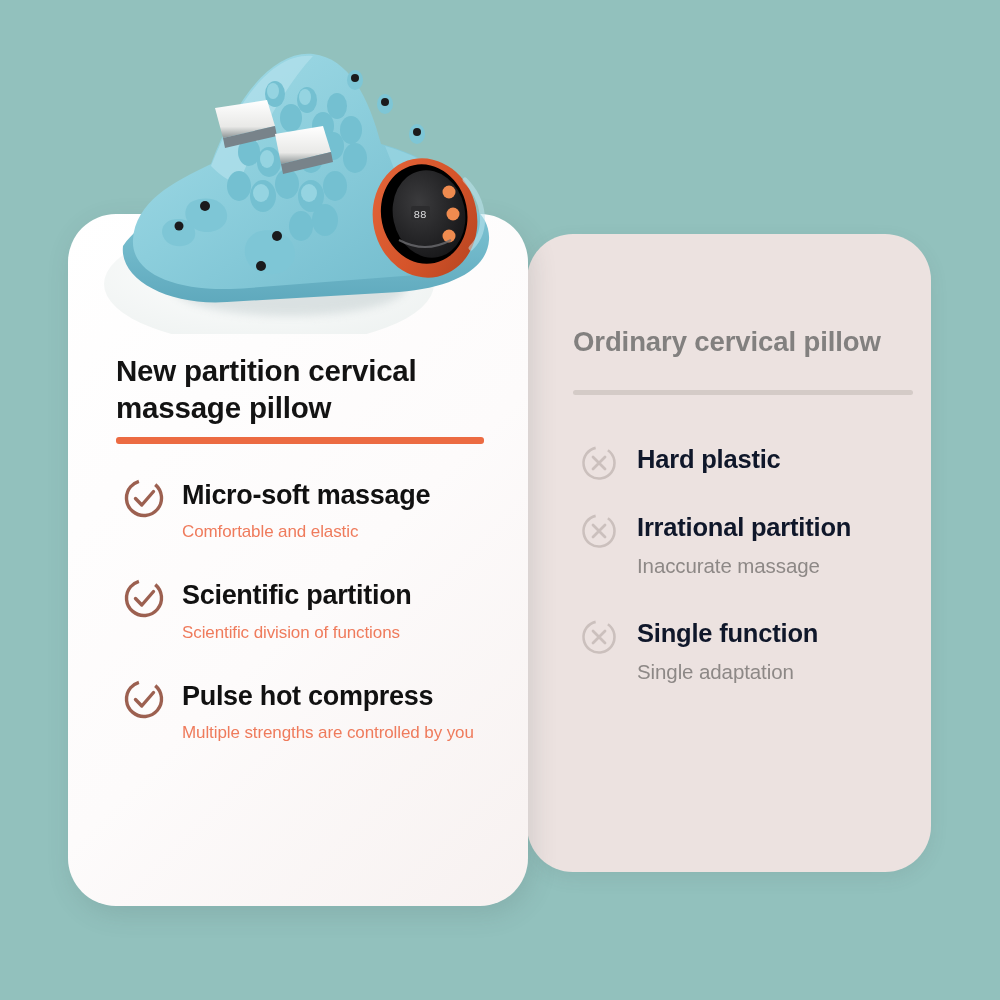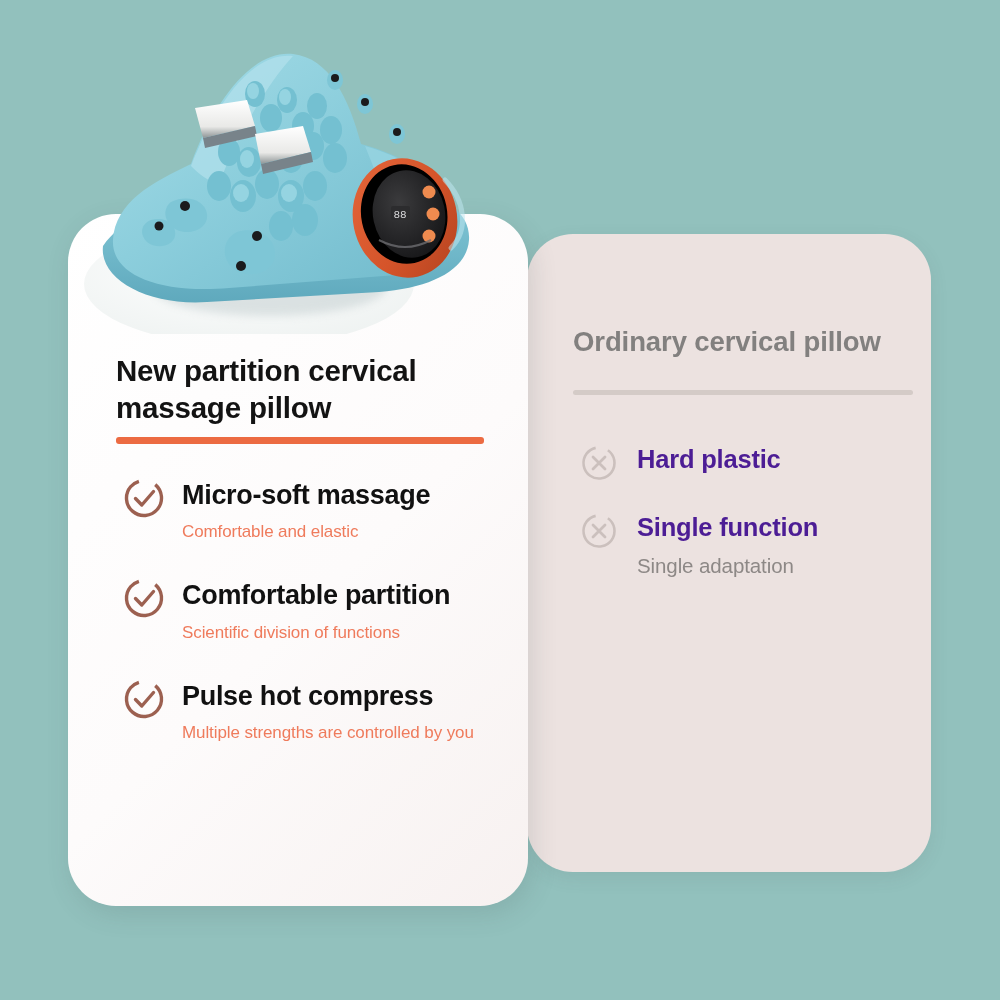--- a/index.html
+++ b/index.html
@@ -23,21 +23,21 @@
   #left-card {
     position:absolute; left:68px; top:214px;
     width:460px; height:692px;
     background:linear-gradient(135deg,#ffffff 0%,#fdfbfb 55%,#f7f1f0 100%);
     border-radius:48px;
     box-shadow:4px 8px 26px rgba(70,85,85,.16);
   }
 
   
   #product {
-    position:absolute; left:79px; top:34px;
+    position:absolute; left:99px; top:34px;
     width:420px; height:300px;
     overflow:visible;
   }
   #product svg { display:block; }
 
   
   #left-content {
     position:absolute; left:116px; top:352px; width:410px;
   }
   .left-title {
@@ -81,21 +81,21 @@
   .rfeat-list { margin-top:50px; }
   .rfeat {
     position:relative; padding-left:64px; margin-bottom:39px;
   }
   .rfeat:last-child { margin-bottom:0; }
   .rfeat-icon {
     position:absolute; left:6px; top:-2px;
     width:40px; height:40px;
   }
   .rfeat-title {
-    font-size:25.5px; font-weight:bold; color:#4c1d95;
+    font-size:25.5px; font-weight:bold; color:#0f172a;
     line-height:1.15; letter-spacing:-0.2px;
   }
   .rfeat-sub {
     margin-top:9px; font-size:20.5px; color:#8d8886;
     line-height:1.4; letter-spacing:-0.1px;
   }
 </style>
 </head>
 <body>
 
@@ -249,21 +249,21 @@
         <div class="feat-sub">Comfortable and elastic</div>
       </div>
 
       <div class="feat">
         <span class="feat-icon">
           <svg viewBox="0 0 44 44" width="44" height="44">
             <circle cx="22" cy="22" r="17.5" fill="none" stroke="#9c6050" stroke-width="3.4" stroke-dasharray="92 18" transform="rotate(-50 22 22)"></circle>
             <path d="M13.5 22.5 L19.8 29 L31.5 15.5" fill="none" stroke="#9c6050" stroke-width="3.4" stroke-linecap="round" stroke-linejoin="round"></path>
           </svg>
         </span>
-        <div class="feat-title">Comfortable partition</div>
+        <div class="feat-title">Scientific partition</div>
         <div class="feat-sub">Scientific division of functions</div>
       </div>
 
       <div class="feat">
         <span class="feat-icon">
           <svg viewBox="0 0 44 44" width="44" height="44">
             <circle cx="22" cy="22" r="17.5" fill="none" stroke="#9c6050" stroke-width="3.4" stroke-dasharray="92 18" transform="rotate(-50 22 22)"></circle>
             <path d="M13.5 22.5 L19.8 29 L31.5 15.5" fill="none" stroke="#9c6050" stroke-width="3.4" stroke-linecap="round" stroke-linejoin="round"></path>
           </svg>
         </span>
@@ -283,28 +283,38 @@
       <div class="rfeat">
         <span class="rfeat-icon">
           <svg viewBox="0 0 40 40" width="40" height="40">
             <circle cx="20" cy="20" r="15.5" fill="none" stroke="#cbc0bd" stroke-width="2.6" stroke-dasharray="84 14" transform="rotate(-55 20 20)"></circle>
             <path d="M14 14 L26 26 M26 14 L14 26" fill="none" stroke="#cbc0bd" stroke-width="2.8" stroke-linecap="round"></path>
           </svg>
         </span>
         <div class="rfeat-title">Hard plastic</div>
       </div>
 
-
       <div class="rfeat">
         <span class="rfeat-icon">
           <svg viewBox="0 0 40 40" width="40" height="40">
             <circle cx="20" cy="20" r="15.5" fill="none" stroke="#cbc0bd" stroke-width="2.6" stroke-dasharray="84 14" transform="rotate(-55 20 20)"></circle>
             <path d="M14 14 L26 26 M26 14 L14 26" fill="none" stroke="#cbc0bd" stroke-width="2.8" stroke-linecap="round"></path>
           </svg>
         </span>
+        <div class="rfeat-title">Irrational partition</div>
+        <div class="rfeat-sub">Inaccurate massage</div>
+      </div>
+
+      <div class="rfeat">
+        <span class="rfeat-icon">
+          <svg viewBox="0 0 40 40" width="40" height="40">
+            <circle cx="20" cy="20" r="15.5" fill="none" stroke="#cbc0bd" stroke-width="2.6" stroke-dasharray="84 14" transform="rotate(-55 20 20)"></circle>
+            <path d="M14 14 L26 26 M26 14 L14 26" fill="none" stroke="#cbc0bd" stroke-width="2.8" stroke-linecap="round"></path>
+          </svg>
+        </span>
         <div class="rfeat-title">Single function</div>
         <div class="rfeat-sub">Single adaptation</div>
       </div>
 
     </div>
   </div>
 
 </div>
 
 </body></html>

